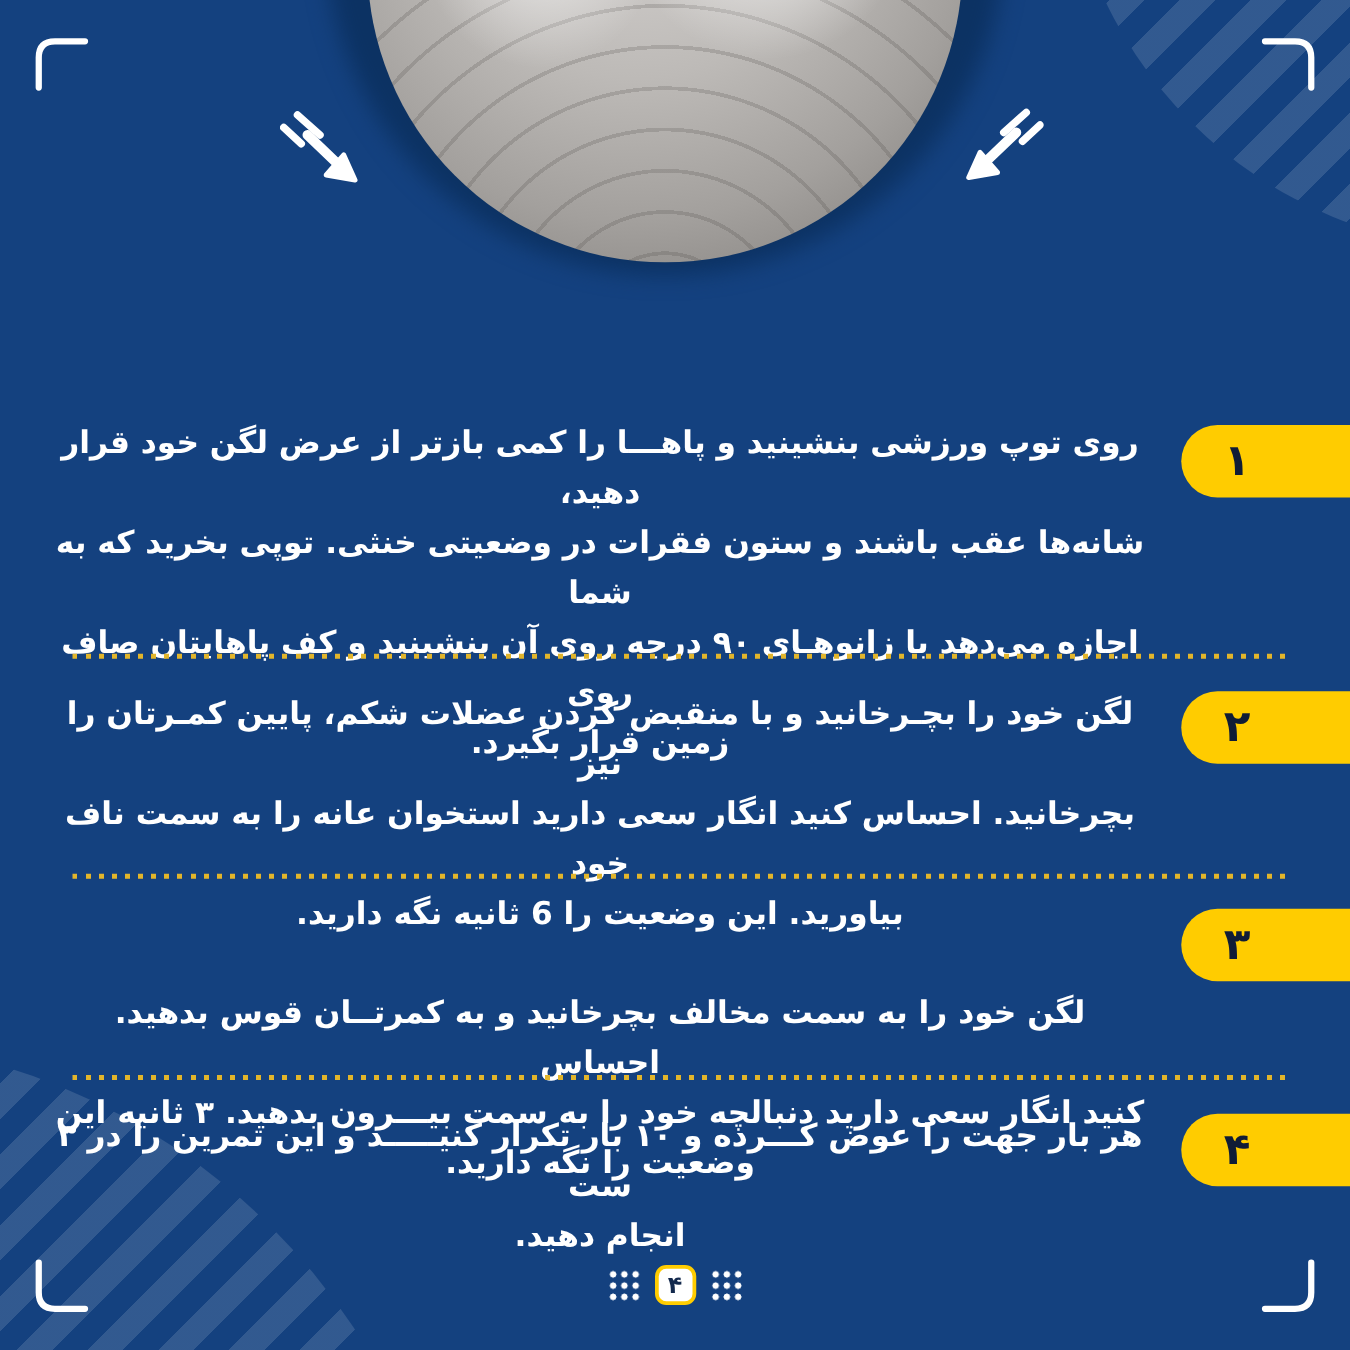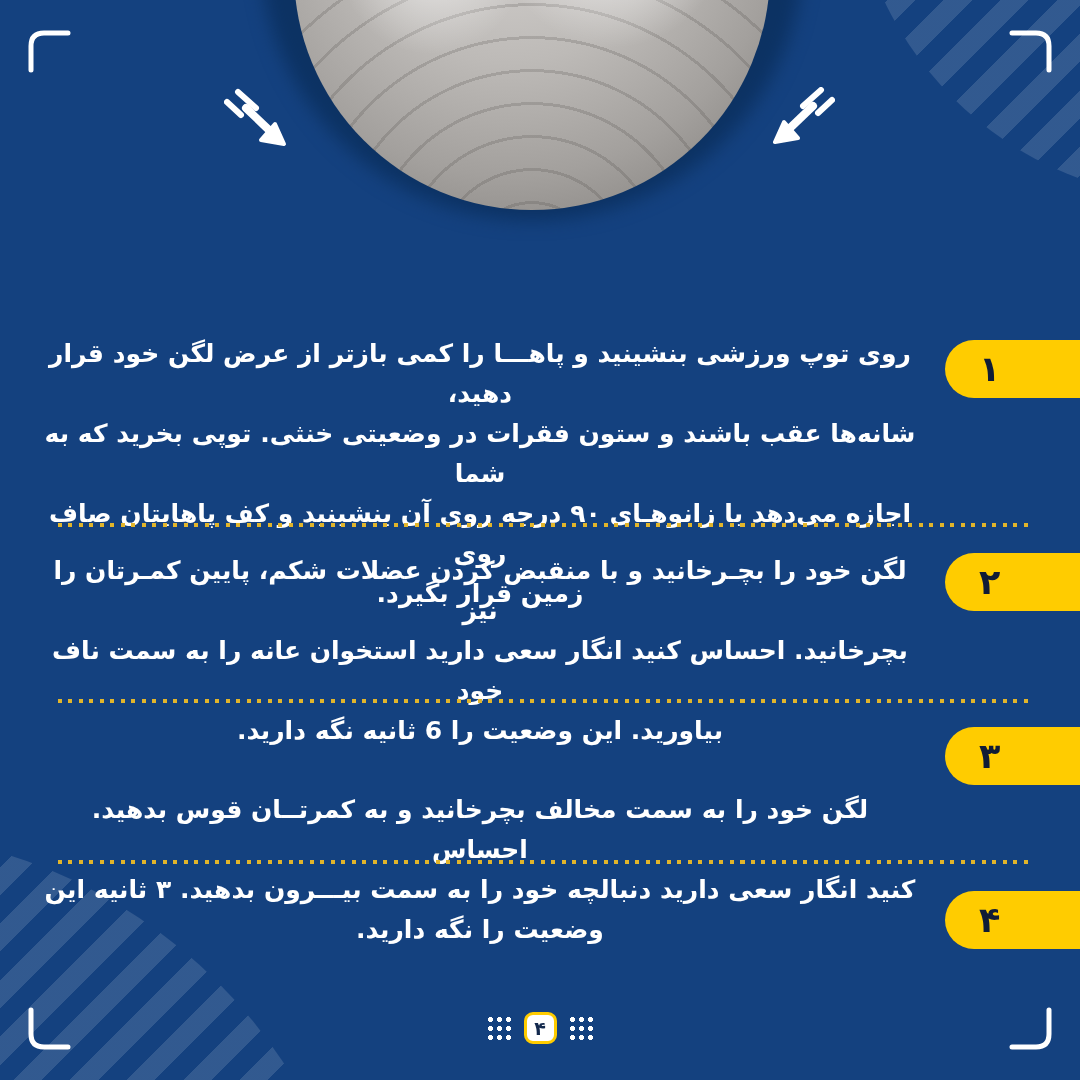--- a/index.html
+++ b/index.html
@@ -178,20 +178,22 @@
 
   <p class="step-text s3">لگن خود را به سمت مخالف بچرخانید و به کمرتــان قوس بدهید. احساس
 کنید انگار سعی دارید دنبالچه خود را به سمت بیـــرون بدهید. ۳ ثانیه این
 وضعیت را نگه دارید.</p>
   <div class="badge b3">
     <span>۳</span>
   </div>
 
   <div class="separator sep3"></div>
 
+  <p class="step-text s4">هر بار جهت را عوض کـــرده و ۱۰ بار تکرار کنیـــــد و این تمرین را در ۳ ست
+انجام دهید.</p>
   <div class="badge b4">
     <span>۴</span>
   </div>
 
   <div class="footer">
     <div class="dots"></div>
     <div class="page-num">۴</div>
     <div class="dots"></div>
   </div>
 

